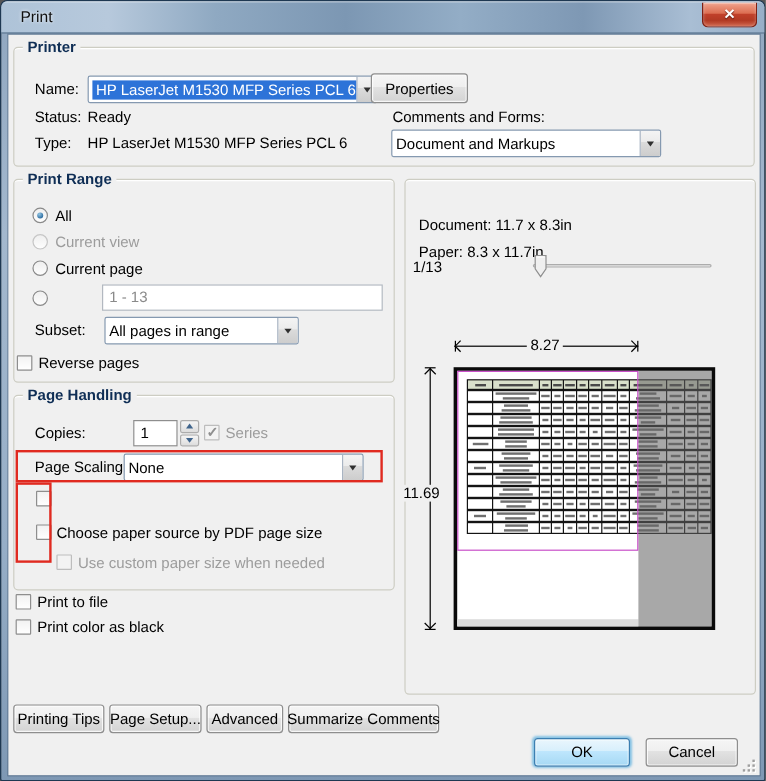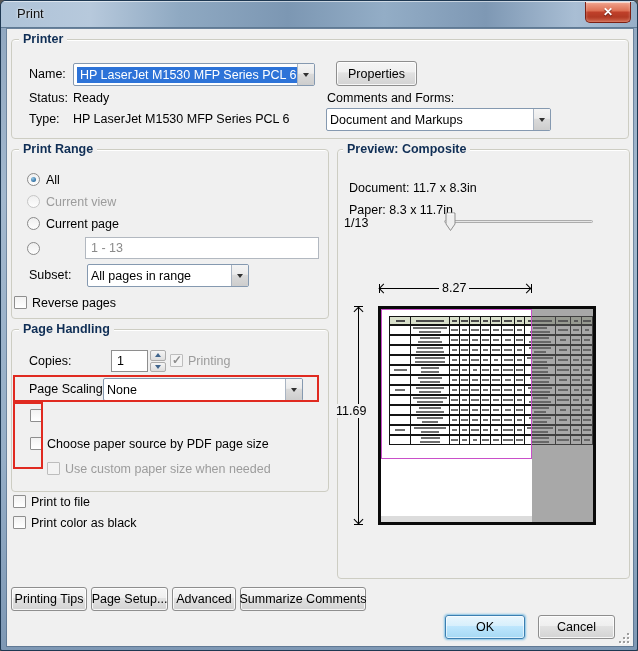--- a/index.html
+++ b/index.html
@@ -110,21 +110,21 @@
 
   <div class="lbl" style="left:28px;top:66px;">Name:</div>
   <div class="combo" style="left:72px;top:62px;width:242px;height:23px;">
     <div class="txt">
         <span class="sel-blue">HP LaserJet M1530 MFP Series PCL 6</span>
       </div>
     <div class="arrow-btn">
         <span class="tri-down"></span>
       </div>
   </div>
-  <div class="btn" style="left:335px;top:60px;width:81px;height:25px;">Properties</div>
+  <div class="btn" style="left:308px;top:60px;width:81px;height:25px;">Properties</div>
 
   <div class="lbl" style="left:28px;top:90px;">Status:</div>
   <div class="lbl" style="left:72px;top:90px;">Ready</div>
   <div class="lbl" style="left:326px;top:90px;">Comments and Forms:</div>
 
   <div class="lbl" style="left:28px;top:111px;">Type:</div>
   <div class="lbl" style="left:72px;top:111px;">HP LaserJet M1530 MFP Series PCL 6</div>
   <div class="combo" style="left:325px;top:107px;width:225px;height:23px;">
     <div class="txt">Document and Markups</div>
     <div class="arrow-btn">
@@ -166,21 +166,21 @@
   <div class="input" style="left:110px;top:349px;width:37px;height:22px;border-color:#8E8E8E;">1</div>
   <div class="spinner" style="left:149px;top:349px;">
     <div class="spin-b">
         <span class="tri-up-s"></span>
       </div>
     <div class="spin-b">
         <span class="tri-down-s"></span>
       </div>
   </div>
   <div class="checkbox dis-box checked-gray" style="left:169px;top:353px;"></div>
-  <div class="lbl dis" style="left:187px;top:353px;">Printing</div>
+  <div class="lbl dis" style="left:187px;top:353px;">Series</div>
 
   <div class="lbl" style="left:28px;top:381px;">Page Scaling:</div>
   <div class="combo" style="left:102px;top:377px;width:200px;height:23px;">
     <div class="txt">None</div>
     <div class="arrow-btn">
         <span class="tri-down"></span>
       </div>
   </div>
 
   <div class="checkbox" style="left:29px;top:408px;"></div>
@@ -193,21 +193,20 @@
 
   <div class="annot" style="left:12px;top:374px;width:306px;height:27px;"></div>
   <div class="annot" style="left:12px;top:401px;width:30px;height:67px;"></div>
 
   <div class="checkbox" style="left:12px;top:494px;"></div>
   <div class="lbl" style="left:30px;top:494px;">Print to file</div>
   <div class="checkbox" style="left:12px;top:515px;"></div>
   <div class="lbl" style="left:30px;top:515px;">Print color as black</div>
 
   <div class="group" style="left:336px;top:148px;width:293px;height:430px;"></div>
-  <div class="group-label" style="left:342px;top:141px;">Preview: Composite</div>
 
   <div class="lbl" style="left:348px;top:180px;">Document: 11.7 x 8.3in</div>
   <div class="lbl" style="left:348px;top:202px;">Paper: 8.3 x 11.7in</div>
   <div class="lbl" style="left:343px;top:215px;">1/13</div>
 
   <div class="slider-track" style="left:443px;top:219px;width:149px;"></div>
   <svg class="abs" style="left:444px;top:211px;z-index:2;" width="12" height="20">
     <path d="M1,1 h9 v11 l-4.5,6.5 L1,12 z" fill="#EFEFEF" stroke="#8F8F8F" stroke-width="1"></path>
     <path d="M2,2 h7" stroke="#FFFFFF" stroke-width="1"></path>
   </svg>

